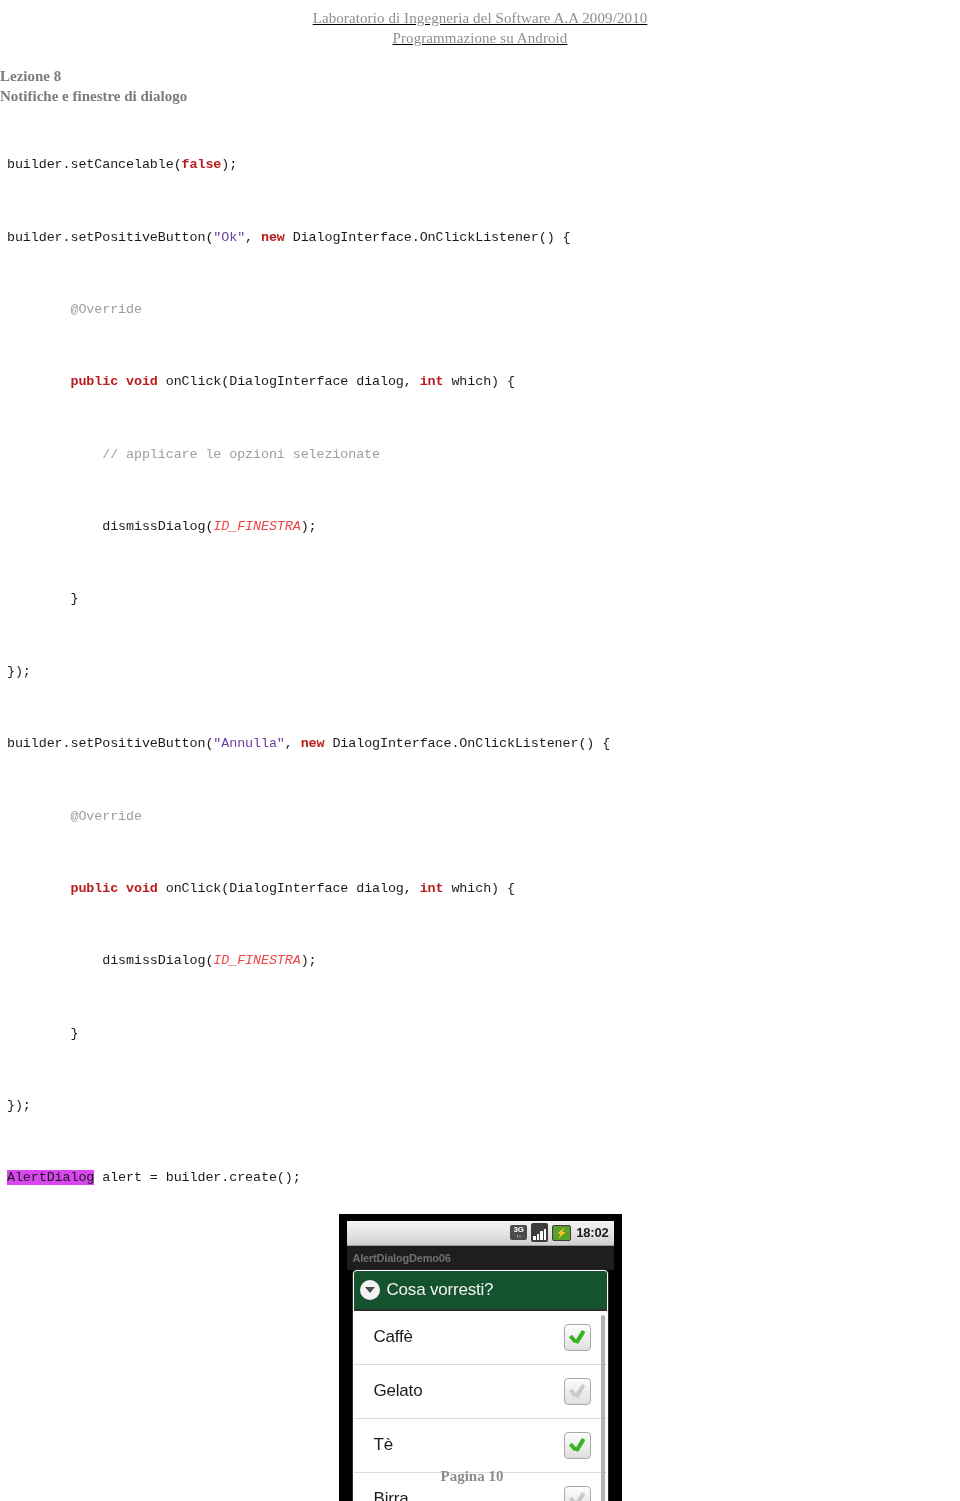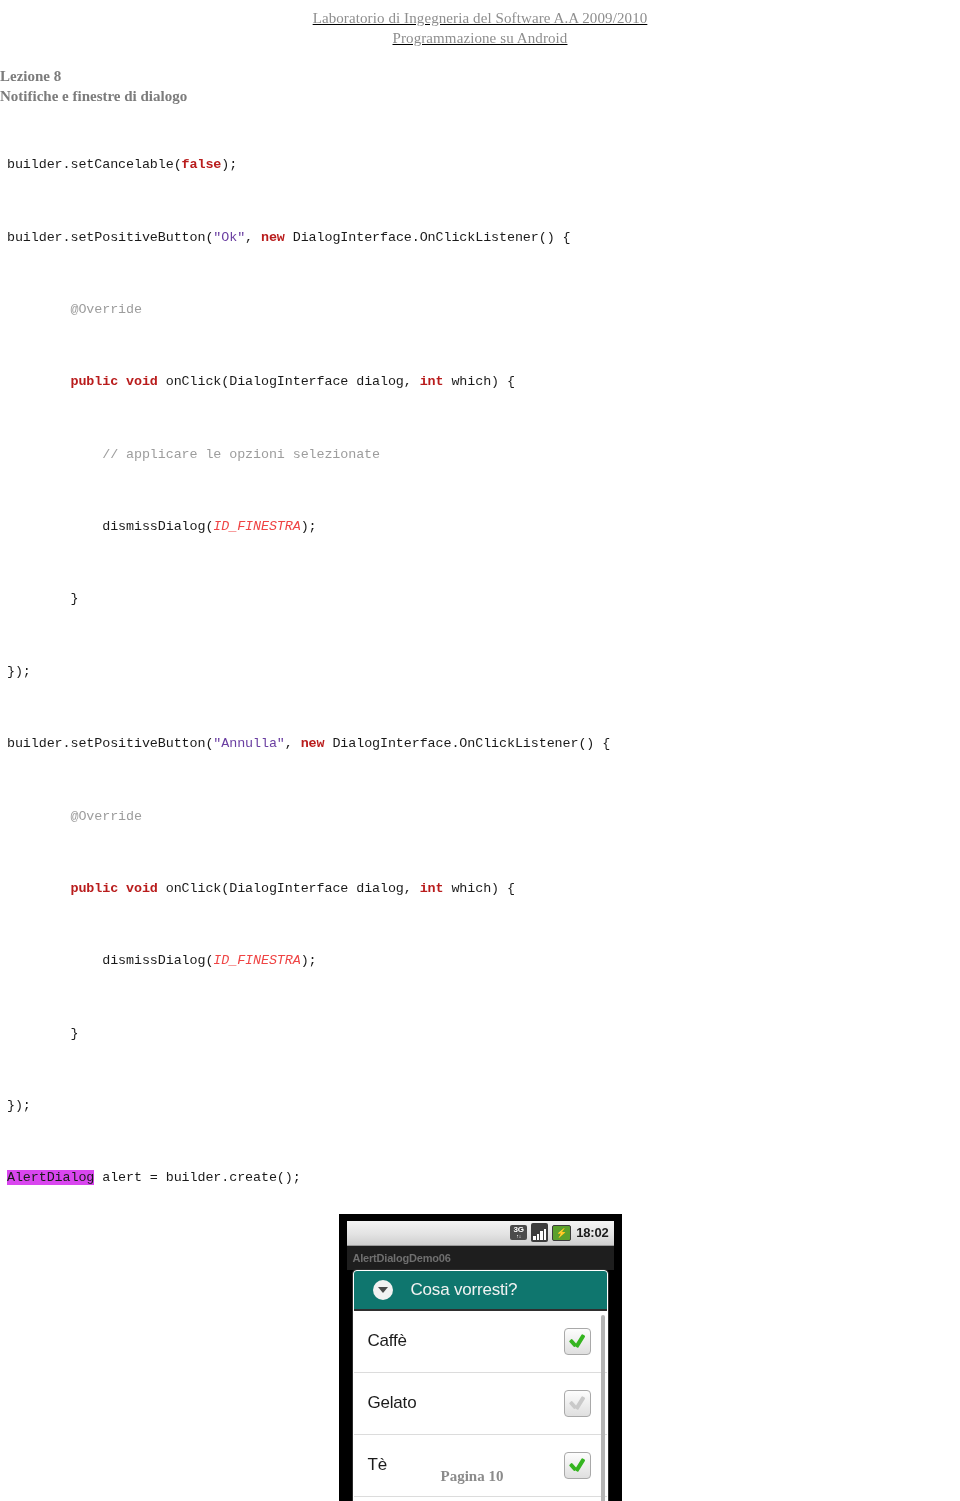--- a/index.html
+++ b/index.html
@@ -94,25 +94,25 @@
   }
   .dialog {
     margin:0 6px;
     background:#ffffff;
     border:1px solid #ffffff;
     border-radius:4px;
     overflow:hidden;
     box-shadow:0 0 0 1px #2b2b2b;
   }
   .dlg-title {
-    background:#0f766e;
+    background:#14532d;
     border-bottom:2px solid #2f2f2f;
     height:38px;
-    display:flex; align-items:center; gap:18px;
-    padding-left:19px;
+    display:flex; align-items:center; gap:7px;
+    padding-left:6px;
   }
   .dlg-title-icon {
     width:20px; height:20px; border-radius:50%;
     background:#f2f2f2;
     display:flex; align-items:center; justify-content:center;
     flex:0 0 auto;
   }
   .dlg-title-icon .tri {
     width:0;height:0;
     border-left:5px solid transparent;
@@ -120,24 +120,24 @@
     border-top:6px solid #4a4a4a;
   }
   .dlg-title-text {
     color:#f2f2f2;
     font-family:"Liberation Sans", sans-serif;
     font-size:17px;
     letter-spacing:-.2px;
   }
   .dlg-list { background:#fff; position:relative; }
   .dlg-row {
-    height:62px;
+    height:54px;
     display:flex; align-items:center;
     border-bottom:1px solid #dcdcdc;
-    padding:0 16px 0 14px;
+    padding:0 16px 0 20px;
     box-sizing:border-box;
   }
   .dlg-row:last-child { border-bottom:none; }
   .row-label {
     flex:1;
     font-family:"Liberation Sans", sans-serif;
     font-size:17px; color:#1c1c1c;
     letter-spacing:-.2px;
   }
   .cb {

